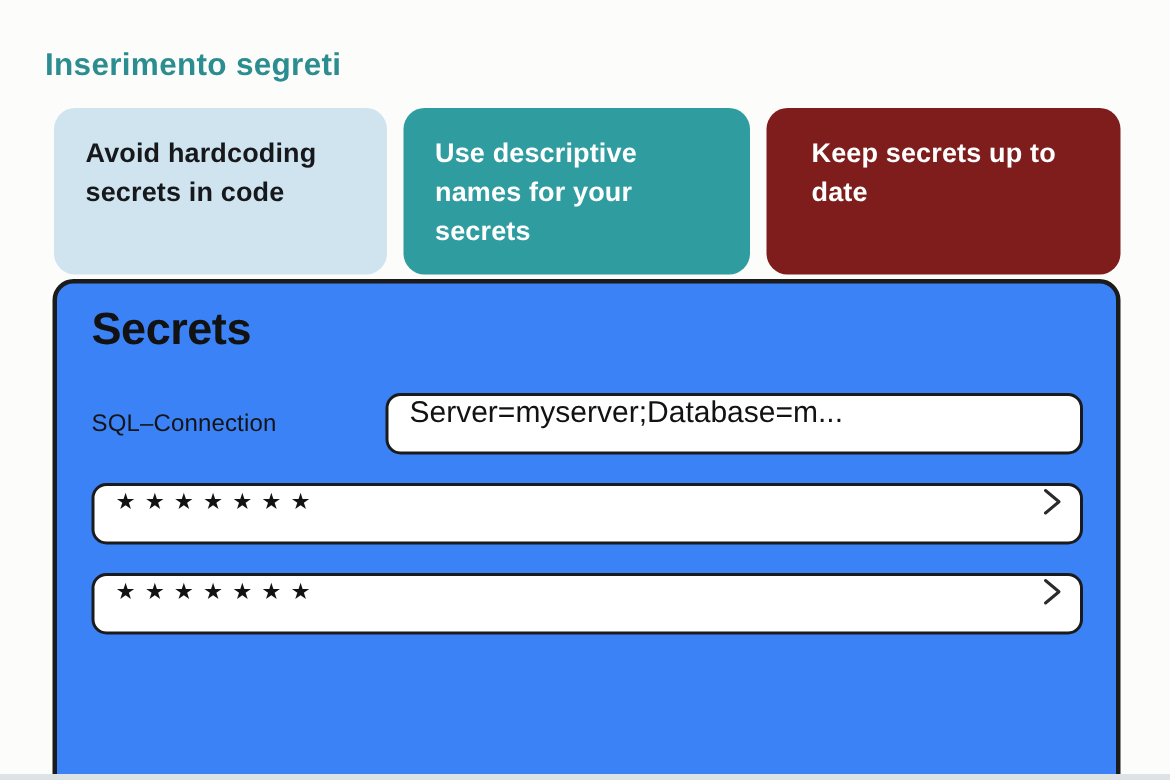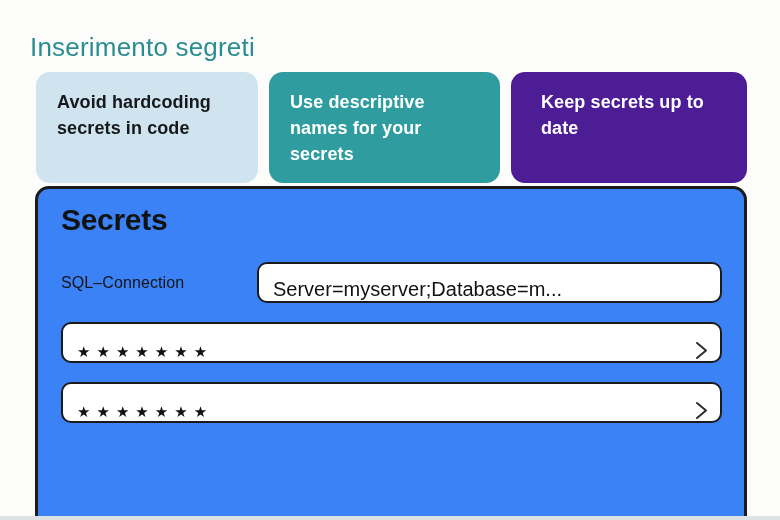--- a/index.html
+++ b/index.html
@@ -12,22 +12,22 @@
     position: relative;
     background: #fcfcfa;
     font-family: "Liberation Sans", sans-serif;
     overflow: hidden;
   }
 
   .page-title {
     position: absolute;
     left: 30px;
     top: 32px;
-    font-size: 26px;
-    font-weight: 400;
+    font-size: 21px;
+    font-weight: 700;
     color: #2b8d90;
     letter-spacing: 0.2px;
   }
 
   .cards {
     position: absolute;
     left: 36px;
     top: 72px;
     width: 711px;
     height: 111px;
@@ -38,21 +38,21 @@
     border-radius: 14px;
     padding: 17px 21px;
     box-sizing: border-box;
     font-size: 18px;
     line-height: 26px;
     font-weight: 600;
     letter-spacing: 0.1px;
   }
   .card-1 { flex: 0 0 222px; background: #cfe4ef; color: #16181b; }
   .card-2 { flex: 0 0 231px; background: #2f9da0; color: #ffffff; }
-  .card-3 { flex: 1 1 auto;  background: #4c1d95; color: #ffffff; padding-left: 30px; }
+  .card-3 { flex: 1 1 auto;  background: #7f1d1d; color: #ffffff; padding-left: 30px; }
 
   .panel {
     position: absolute;
     left: 35px;
     top: 186px;
     width: 712px;
     height: 393px;
     box-sizing: border-box;
     background: #3b82f6;
     border: 3px solid #1b1b1b;
@@ -87,21 +87,21 @@
     letter-spacing: 0.1px;
   }
   .field-box {
     flex: 1 1 auto;
     height: 41px;
     box-sizing: border-box;
     border: 2.5px solid #1b1b1b;
     border-radius: 10px;
     background: #ffffff;
     display: flex;
-    align-items: flex-end;
+    align-items: flex-start;
     padding: 0 12px 0 14px;
     cursor: text;
   }
   .field-value {
     flex: 1 1 auto;
     font-size: 20px;
     color: #121212;
     white-space: nowrap;
     overflow: hidden;
   }

